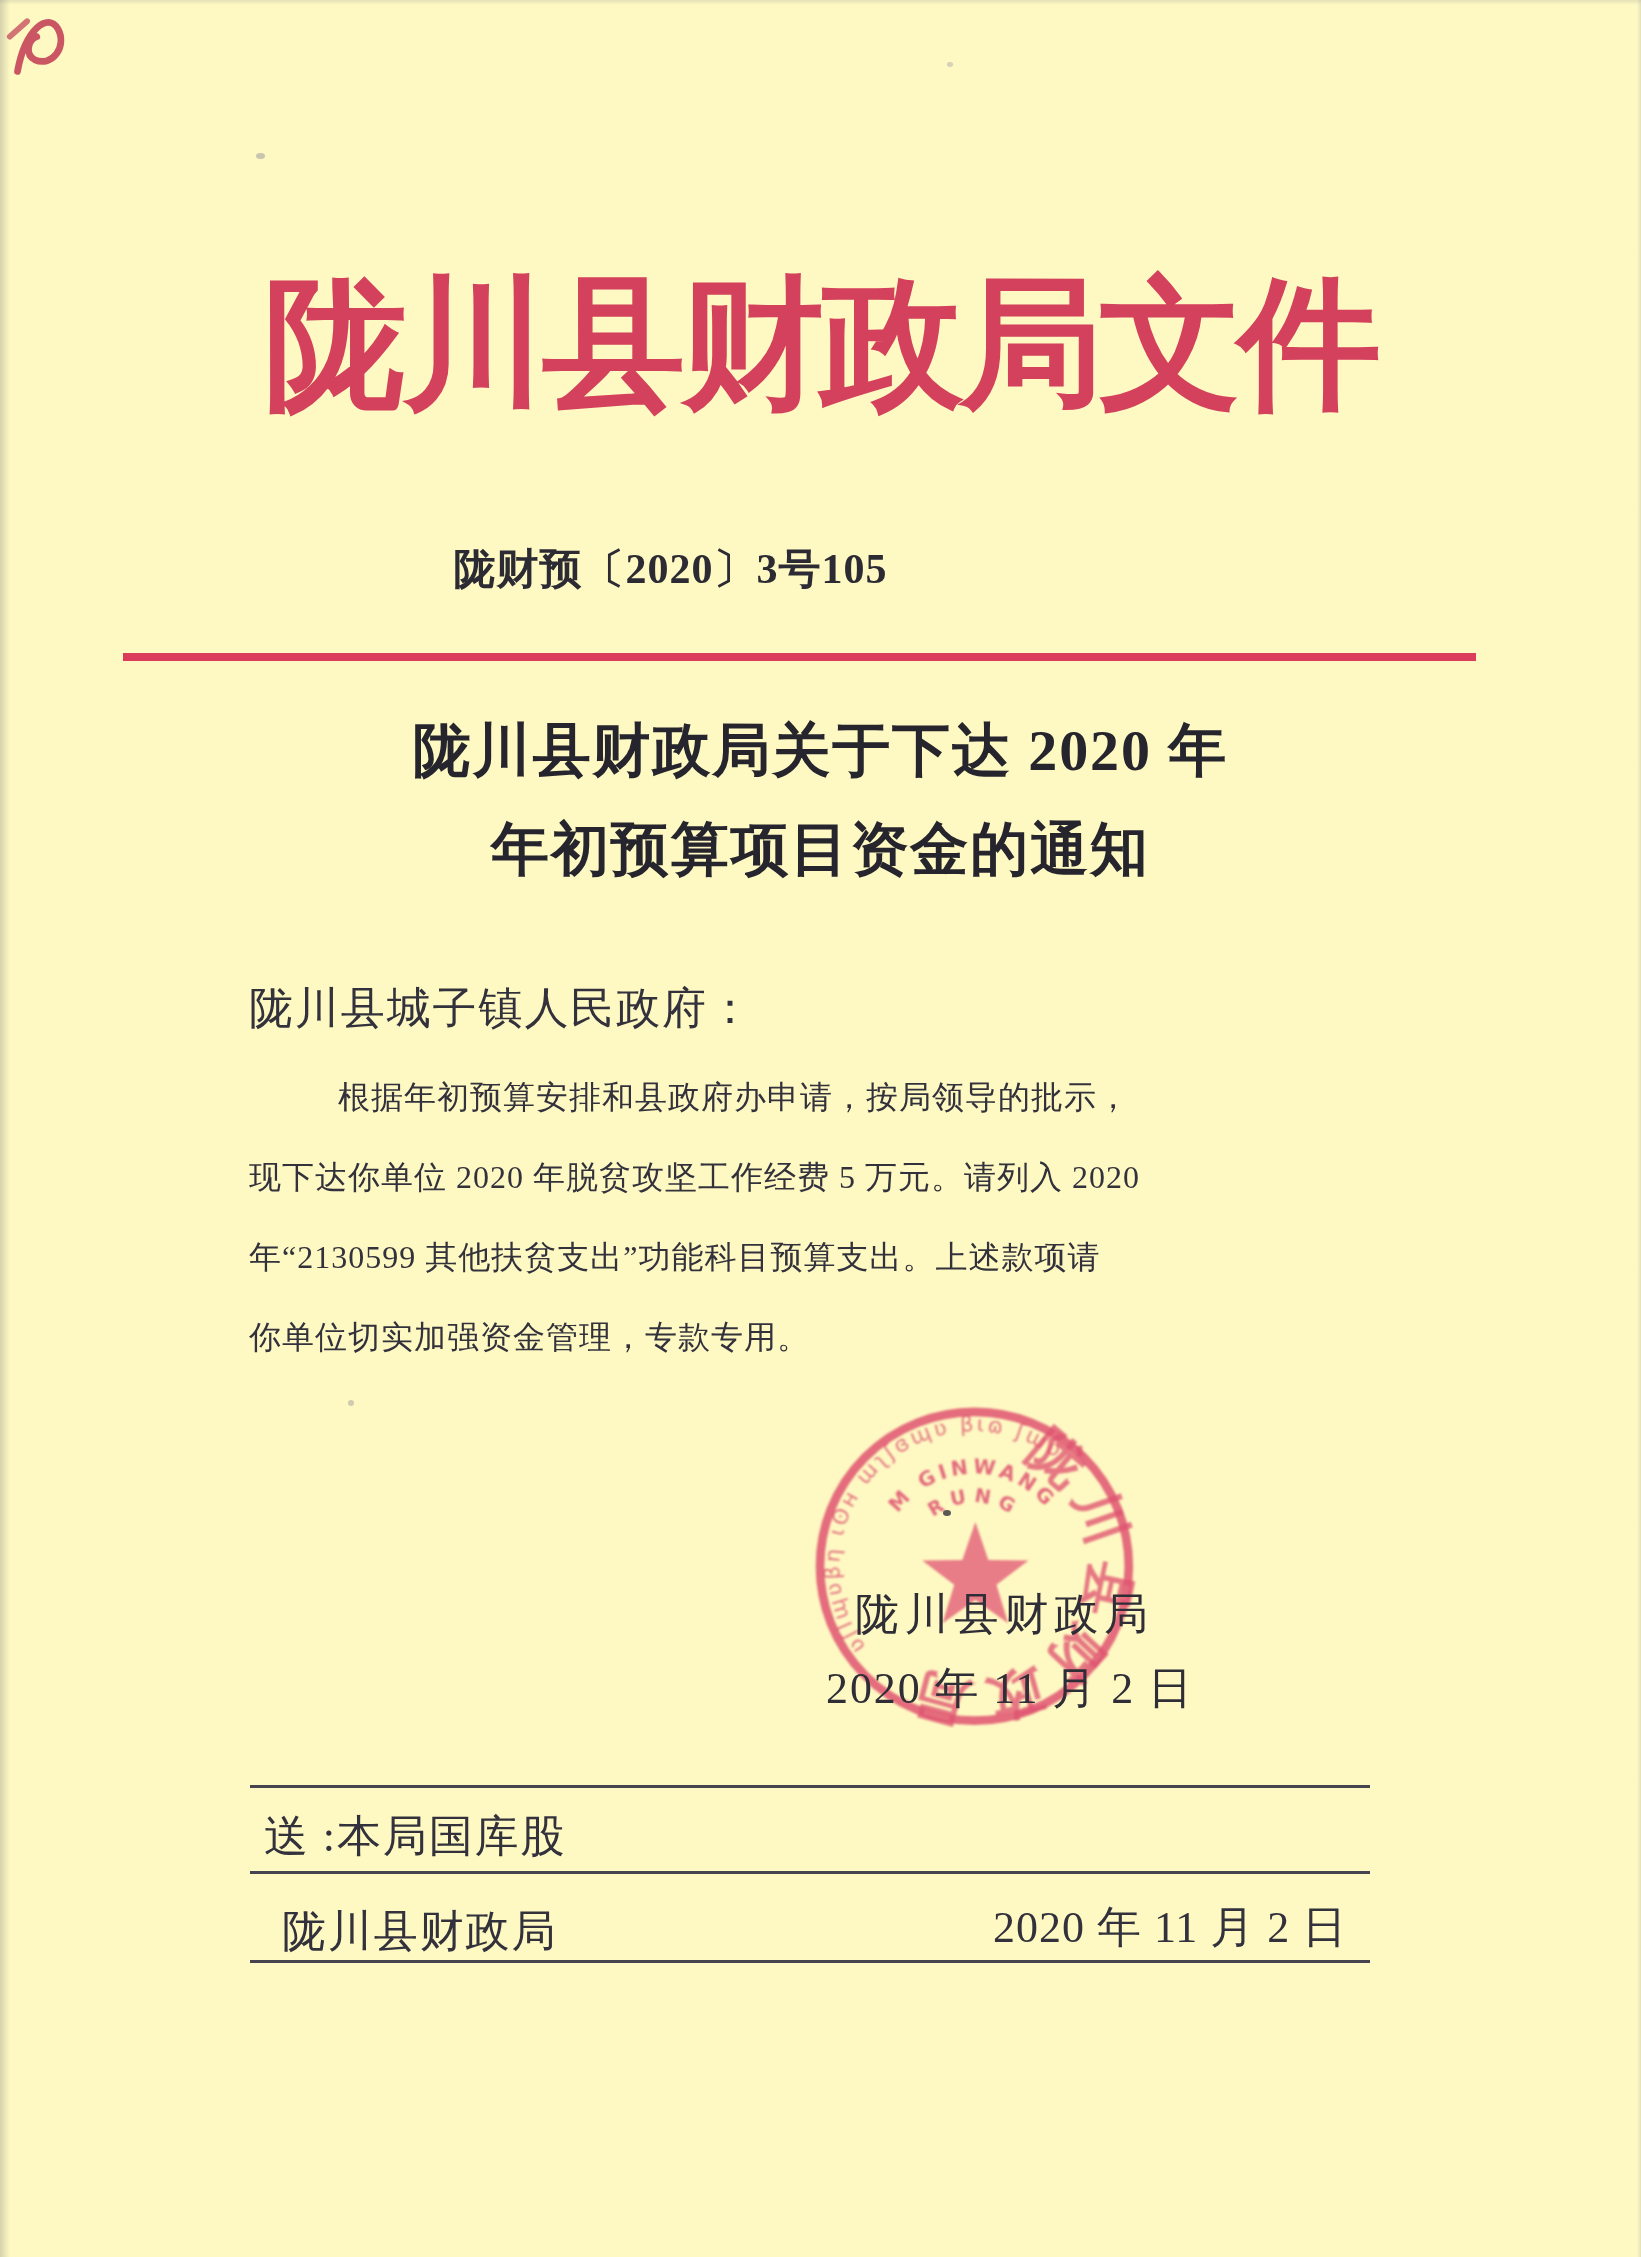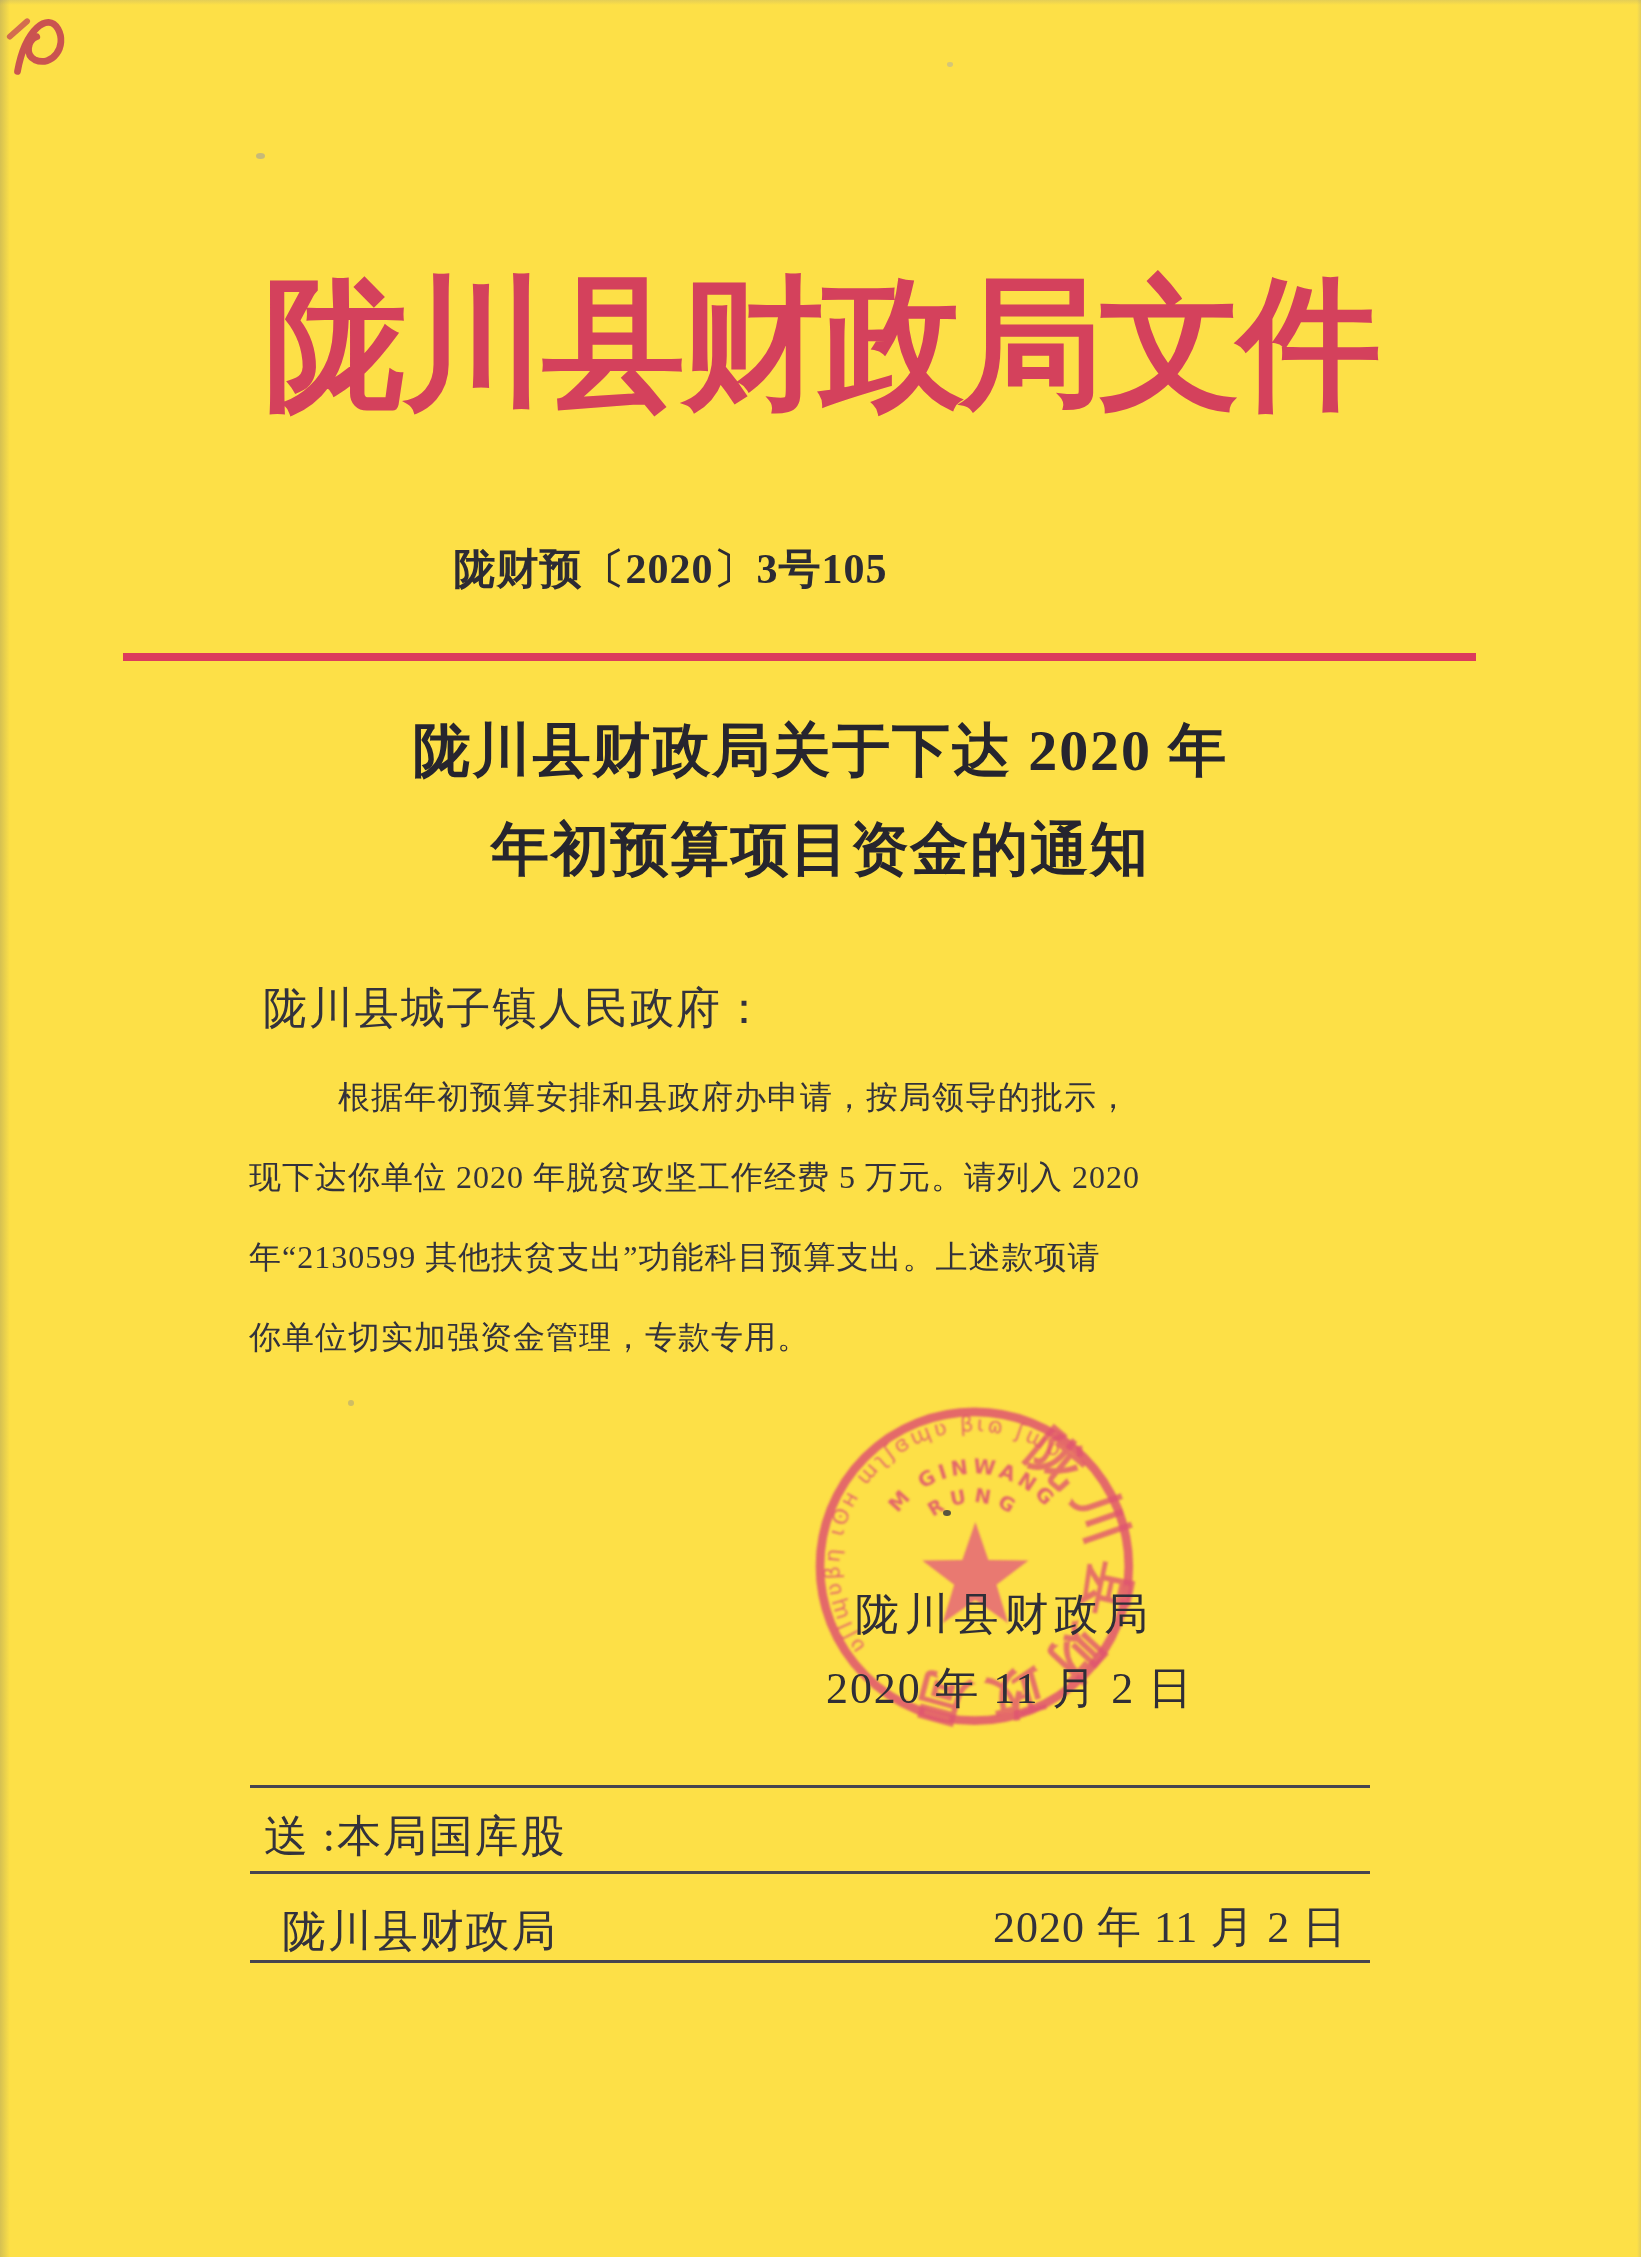--- a/index.html
+++ b/index.html
@@ -1,19 +1,19 @@
 <!DOCTYPE html>
 <html><head>
 <meta charset="utf-8">
 <style>
   html,body{margin:0;padding:0;background:#e8e8e6;}
   #page{
     position:relative;
     width:1641px;height:2257px;
-    background:#fde047;
+    background:#fef9c3;
     overflow:hidden;
     font-family:"Liberation Serif","DejaVu Serif",serif;
     color:#302f38;
   }
   
   .edge-left{position:absolute;left:0;top:0;width:9.7px;height:2257px;
     background:linear-gradient(to right,rgba(110,110,110,.28),rgba(110,110,110,0));}
   .edge-top{position:absolute;left:0;top:0;width:1641px;height:4.8px;
     background:linear-gradient(to bottom,rgba(140,140,140,.22),rgba(140,140,140,0));}
   .edge-right{position:absolute;right:0;top:0;width:3.9px;height:2257px;
@@ -32,21 +32,21 @@
   .red-rule{
     position:absolute;left:123px;top:653px;width:1353px;height:7.7px;
     background:#dc3c5c;
   }
   .subject{position:absolute;left:0;width:1641px;text-align:center;
     font-size:58px;font-weight:bold;color:#26252e;letter-spacing:1.9px;white-space:nowrap;}
   .subject.l1{top:712px;}
   .subject.l2{top:811px;}
 
   .salutation{
-    position:absolute;left:263px;top:979px;font-size:44px;color:#33323c;
+    position:absolute;left:249px;top:979px;font-size:44px;color:#33323c;
     letter-spacing:1.9px;white-space:nowrap;
   }
   .bodytext{position:absolute;left:249px;top:1057px;width:1159px;}
   .bodytext .bline{
     font-size:32px;line-height:80px;color:#33323c;letter-spacing:1px;white-space:nowrap;
   }
   .bodytext .bline.indent{padding-left:89px;}
 
   .seal-svg{position:absolute;left:792px;top:1381px;}
 

